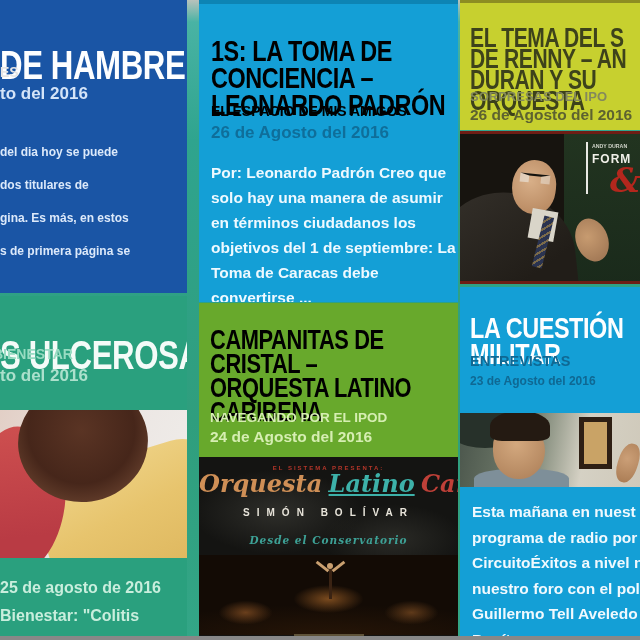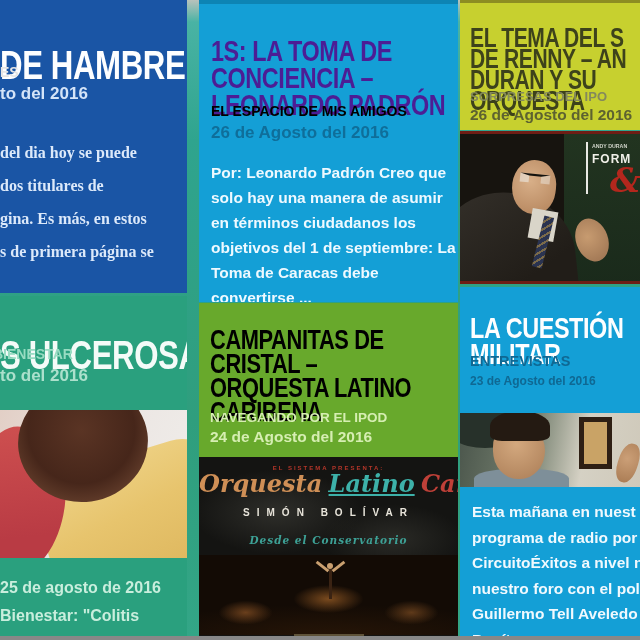--- a/index.html
+++ b/index.html
@@ -11,42 +11,42 @@
   .card{position:absolute;overflow:hidden;box-sizing:border-box;}
   .abs{position:absolute;white-space:nowrap;}
   .cnd{transform:scaleX(.78);transform-origin:0 50%;letter-spacing:-.5px;}
   .tl{display:block;white-space:nowrap;}
 
   
   .card-a{left:0;top:0;width:187px;height:293px;background:#1a55a5;}
   .a-title{left:0;top:10px;font-size:40px;line-height:44px;color:#fdfeff;}
   .a-cat{left:0;top:64px;font-size:14px;color:#e5e5e5;}
   .a-date{left:0;top:84px;font-size:17px;color:#d4e4f8;}
-  .a-body{position:absolute;left:0;top:136px;font-size:16px;line-height:33px;color:#dce9fa;font-family:Liberation Serif, serif;}
+  .a-body{position:absolute;left:0;top:136px;font-size:12px;line-height:33px;color:#dce9fa;}
   .a-body div{white-space:nowrap;}
 
   
   .card-b{left:0;top:296px;width:187px;height:344px;background:#2aa07e;}
   .b-title{left:0;top:4px;font-size:40px;line-height:44px;color:#f4fbf8;}
   .b-cat{left:-7px;top:50px;font-size:14px;color:#98dcc2;}
   .b-date{left:0;top:70px;font-size:17px;color:#ace0cc;}
   .b-photo{position:absolute;left:0;top:114px;width:187px;height:148px;overflow:hidden;
     background:linear-gradient(115deg,#e2cfc6 0%,#ece7e4 55%,#f1eeeb 100%);}
   .b-hair{position:absolute;left:18px;top:-28px;width:130px;height:120px;border-radius:50%;
     background:radial-gradient(circle at 50% 40%,#5a3424 0%,#46261a 55%,#6b4430 85%,transparent 100%);transform:rotate(-8deg);}
   .b-top{position:absolute;left:-30px;top:18px;width:95px;height:150px;border-radius:40% 60% 50% 50%;
     background:linear-gradient(160deg,#cf5150,#b93b44 70%);transform:rotate(14deg);}
   .b-pillow{position:absolute;left:42px;top:44px;width:190px;height:130px;border-radius:18px 40px 8px 8px;
     background:linear-gradient(170deg,#efd489 0%,#e7c46d 45%,#dcb55c 100%);transform:rotate(-17deg);}
   .b-body{position:absolute;left:0;top:278px;font-size:16px;line-height:28px;color:#c9eedd;}
   .b-body div{white-space:nowrap;}
 
   
   .card-c{left:199px;top:0;width:259px;height:302px;background:#149fd6;border-top:4px solid #0d84b4;}
-  .c-title{left:12px;top:8px;font-size:30px;line-height:27px;color:#4c1d95;}
+  .c-title{left:12px;top:8px;font-size:30px;line-height:27px;color:#000000;}
   .c-cat{left:12px;top:99px;font-size:14px;color:#000000;}
   .c-date{left:12px;top:119px;font-size:17px;color:#0f6e9a;}
   .c-body{position:absolute;left:12px;top:156px;font-size:15.5px;line-height:25px;color:#eef9ff;}
   .c-body div{white-space:nowrap;}
 
   
   .card-d{left:199px;top:303px;width:259px;height:337px;background:#68a92c;}
   .d-title{left:11px;top:2px;font-size:28px;line-height:24px;color:#000000;}
   .d-cat{left:11px;top:107px;font-size:13.5px;color:#d6eeb2;}
   .d-date{left:11px;top:125px;font-size:15.5px;color:#d6eeb2;}

